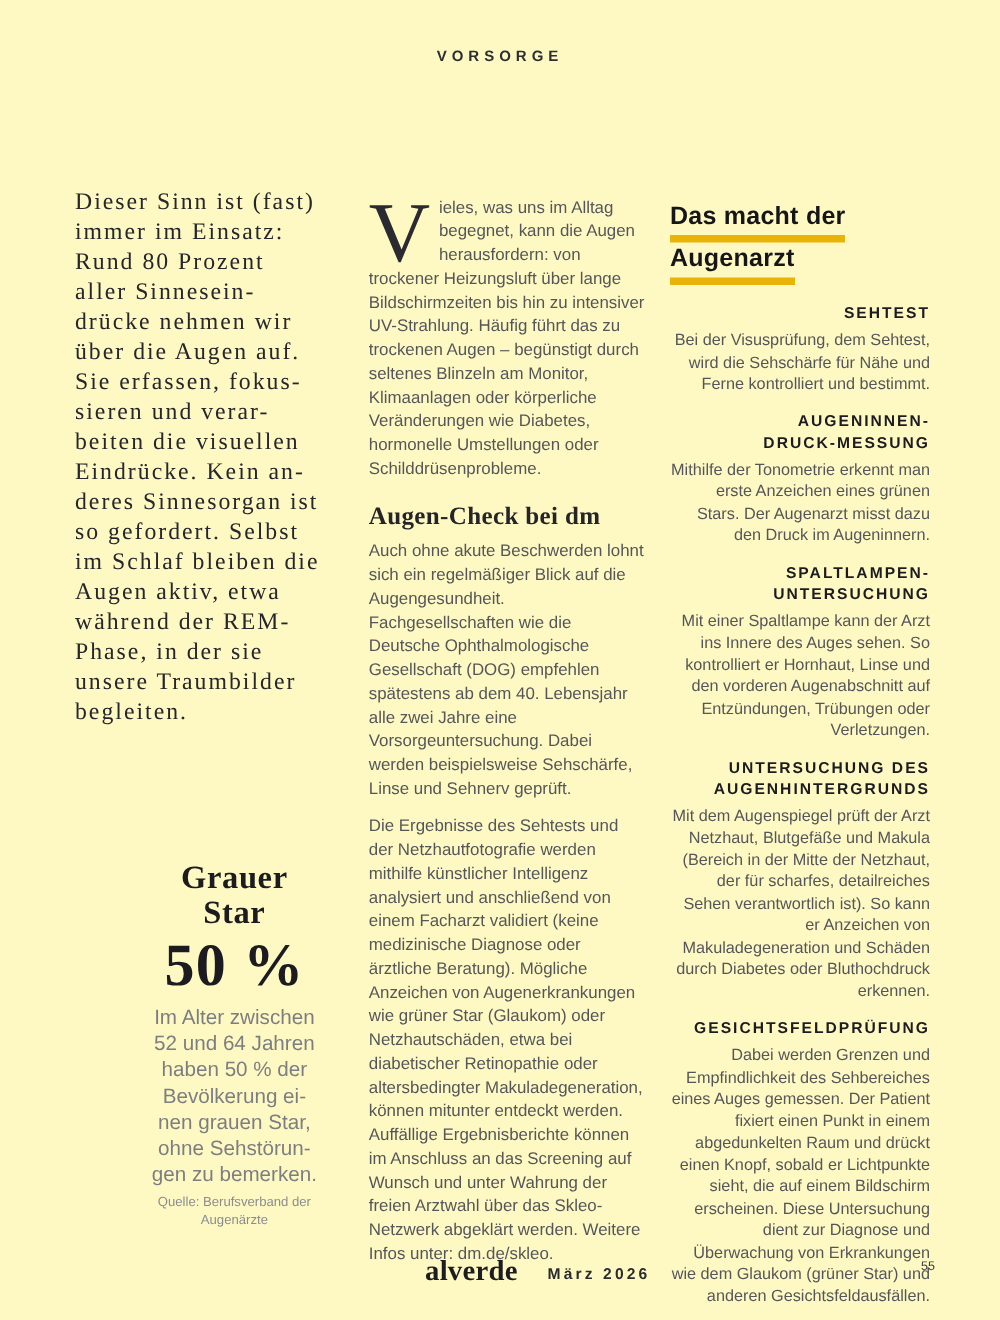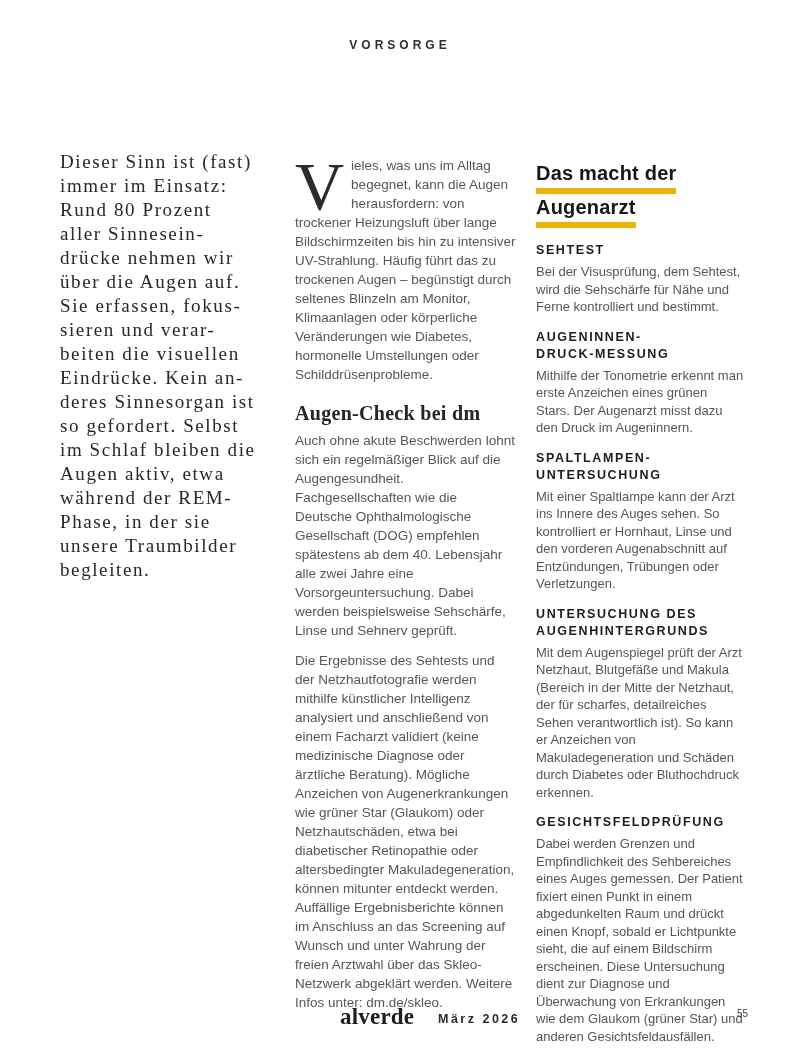--- a/index.html
+++ b/index.html
@@ -1,19 +1,19 @@
 <!DOCTYPE html>
 <html lang="de"><head>
 <meta charset="utf-8">
 <style>
   html, body { margin: 0; padding: 0; background: #e8e8e8; }
   .page {
     position: relative;
     width: 800px; height: 1056px;
-    background: #ffffff;
+    background: #fef9c3;
     font-family: "Liberation Sans", "DejaVu Sans", sans-serif;
     color: #55565a;
     overflow: hidden;
     margin: 0 auto;
   }
   
   .kicker {
     position: absolute; top: 38px; left: 0; width: 100%;
     text-align: center;
     font-size: 12px; font-weight: bold;
@@ -91,21 +91,21 @@
     border-bottom: 6px solid #eab308;
     padding-bottom: 1px;
   }
   .section-heading {
     font-size: 12.5px; line-height: 17px;
     font-weight: bold; letter-spacing: 1.6px;
     color: #1c1c20;
     margin: 0 0 4px 0;
     white-space: pre-line;
   }
-  .section { margin-bottom: 13px; }
+  .section { margin-bottom: 13px; text-align: right; }
   .section p { margin-bottom: 0; font-size: 13px; line-height: 17.5px; }
   
   .footer-logo {
     position: absolute; left: 340px; top: 1003px;
     font-family: "Liberation Serif", "DejaVu Serif", serif;
     font-weight: bold; font-size: 23px; line-height: 28px;
     color: #1d1d21; letter-spacing: 0.2px;
   }
   .footer-issue {
     position: absolute; left: 438px; top: 1012px;
@@ -139,20 +139,34 @@
 deres Sinnesorgan ist
 so gefordert. Selbst
 im Schlaf bleiben die
 Augen aktiv, etwa
 während der REM-
 Phase, in der sie
 unsere Traumbilder
 begleiten.</div>
   </div>
 
+  <div class="stat-block">
+    <div class="stat-title">Grauer
+Star</div>
+    <div class="stat-value">50 %</div>
+    <div class="stat-text">Im Alter zwischen
+52 und 64 Jahren
+haben 50 % der
+Bevölkerung ei-
+nen grauen Star,
+ohne Sehstörun-
+gen zu bemerken.</div>
+    <div class="stat-source">Quelle: Berufsverband der
+Augenärzte</div>
+  </div>
 
   <div class="col-mid">
     <p><span class="dropcap">V</span><span>ieles, was uns im Alltag begegnet, kann die Augen herausfordern: von trockener Heizungsluft über lange Bildschirmzeiten bis hin zu intensiver UV-Strahlung. Häufig führt das zu trockenen Augen – begünstigt durch seltenes Blinzeln am Monitor, Klimaanlagen oder körperliche Veränderungen wie Diabetes, hormonelle Umstellungen oder Schilddrüsenprobleme.</span></p>
     <div class="subheading">Augen-Check bei dm</div>
     <p>Auch ohne akute Beschwerden lohnt sich ein regelmäßiger Blick auf die Augengesundheit. Fachgesellschaften wie die Deutsche Ophthalmologische Gesellschaft (DOG) empfehlen spätestens ab dem 40. Lebensjahr alle zwei Jahre eine Vorsorgeuntersuchung. Dabei werden beispielsweise Sehschärfe, Linse und Sehnerv geprüft.</p>
     <p>Die Ergebnisse des Sehtests und der Netzhautfotografie werden mithilfe künstlicher Intelligenz analysiert und anschließend von einem Facharzt validiert (keine medizinische Diagnose oder ärztliche Beratung). Mögliche Anzeichen von Augenerkrankungen wie grüner Star (Glaukom) oder Netzhautschäden, etwa bei diabetischer Retinopathie oder altersbedingter Makuladegeneration, können mitunter entdeckt werden. Auffällige Ergebnisberichte können im Anschluss an das Screening auf Wunsch und unter Wahrung der freien Arztwahl über das Skleo-Netzwerk abgeklärt werden. Weitere Infos unter: dm.de/skleo.</p>
   </div>
 
   <div class="col-right">
     <div class="infobox-title">

